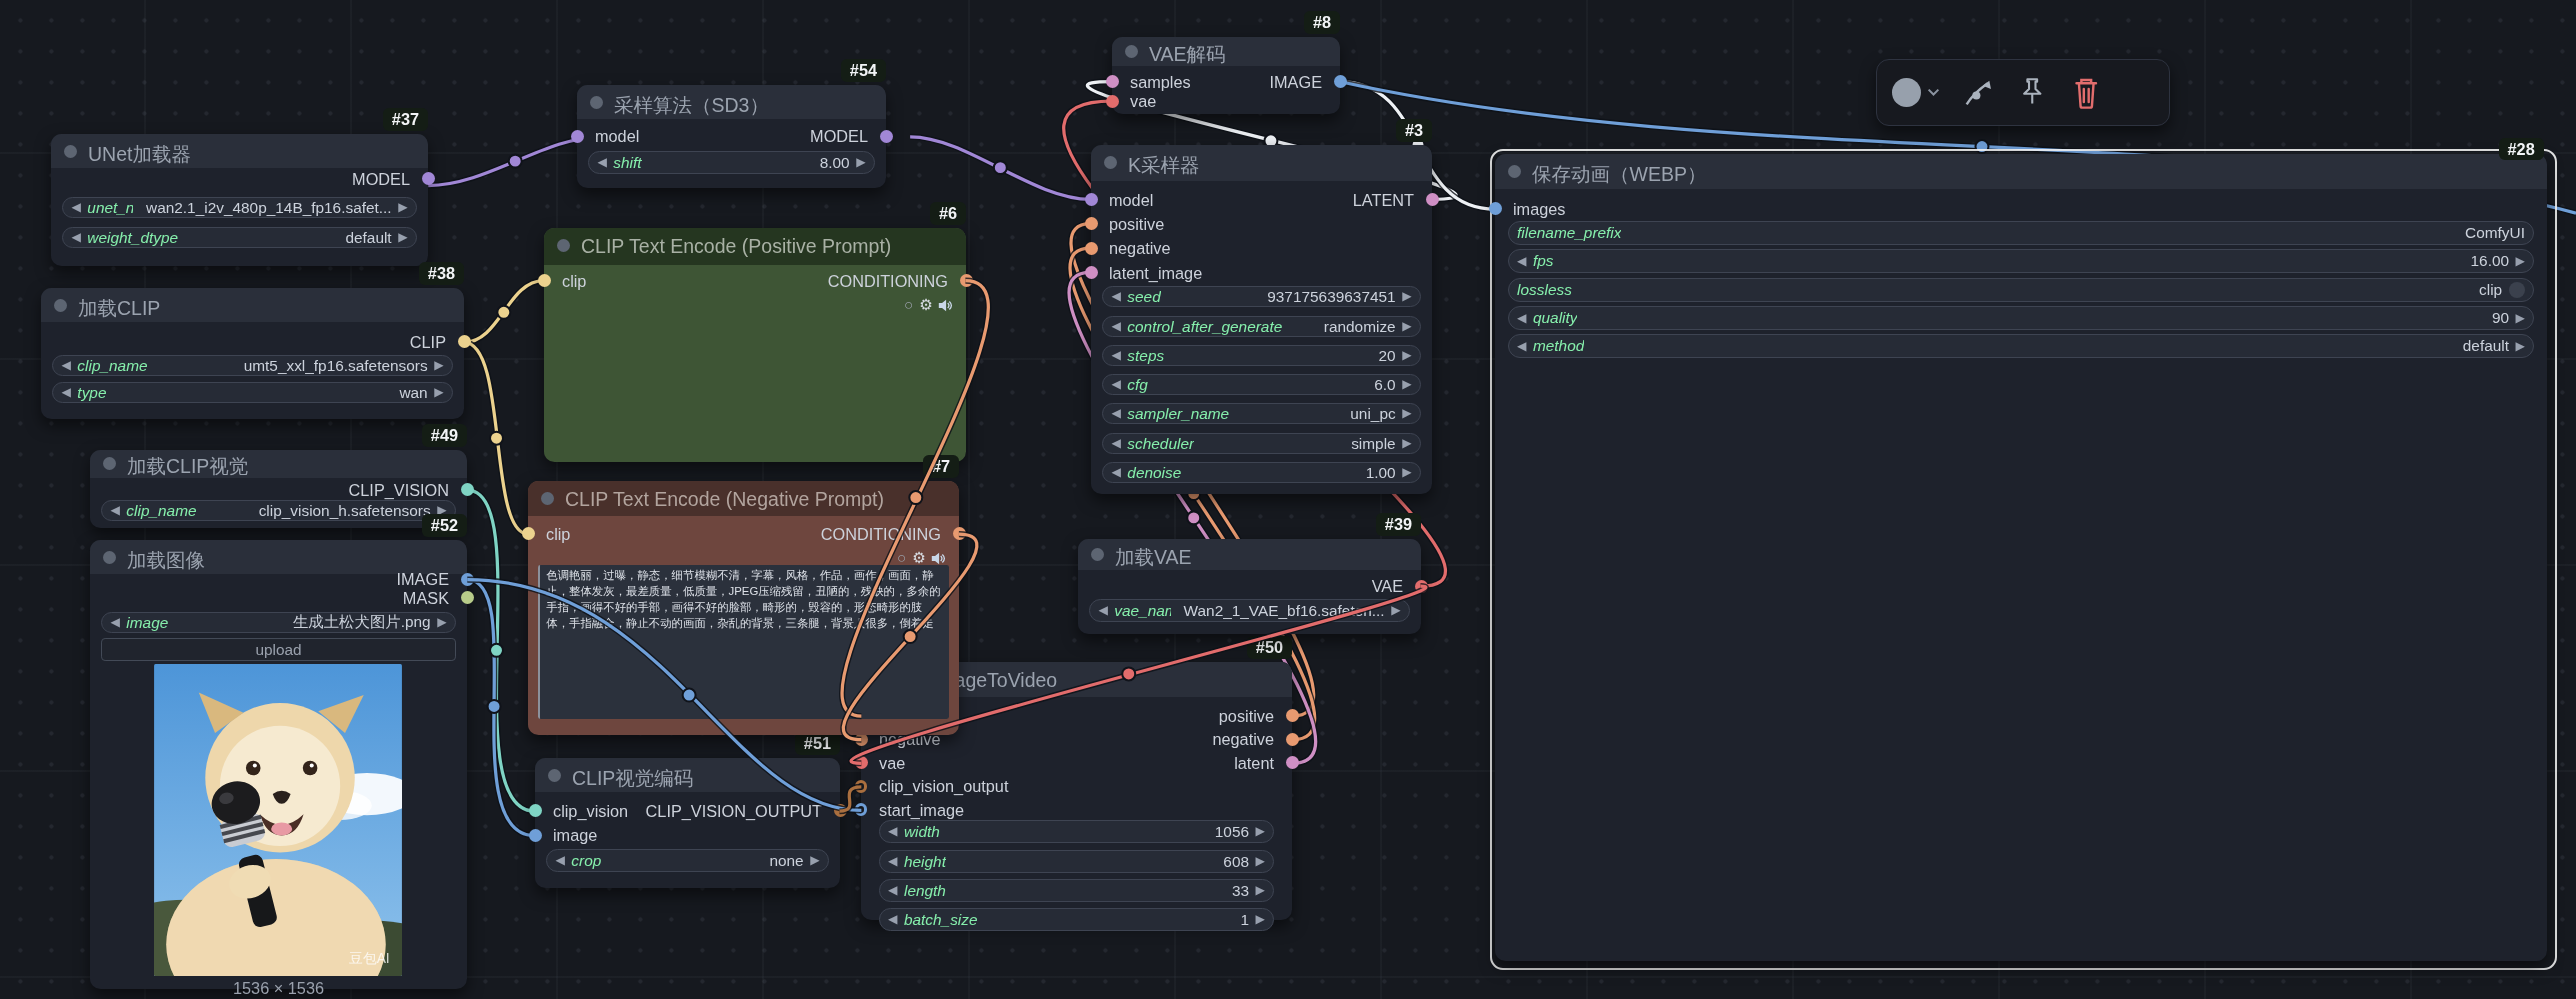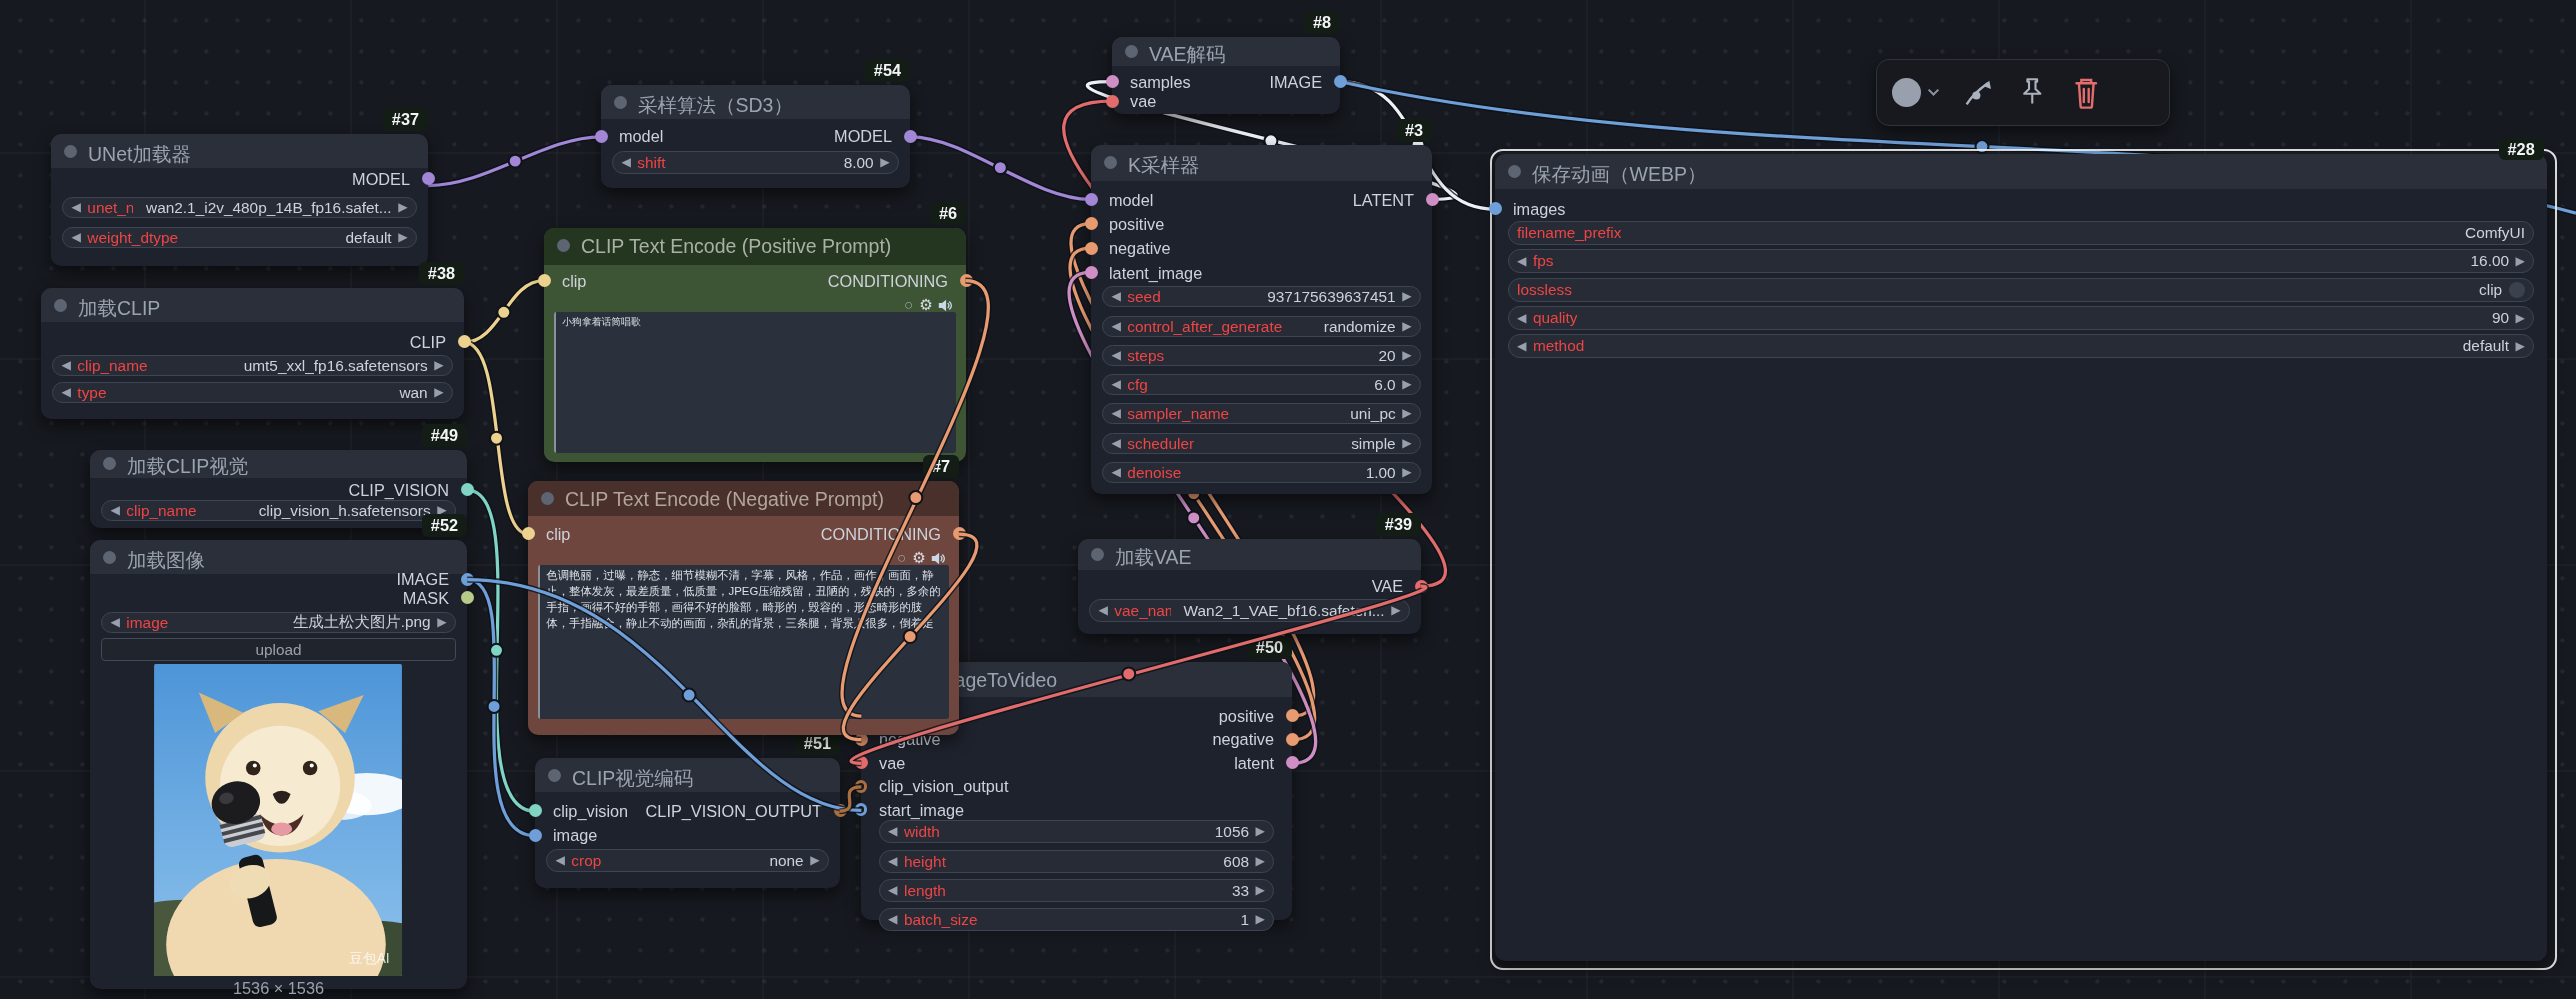--- a/index.html
+++ b/index.html
@@ -29,21 +29,21 @@
   .badge{position:absolute;top:-26px;right:0;height:18px;padding:2.4px 9px;background:#141d15;
          border-radius:5.7px;color:#f2f4f6;font-size:16.3px;font-weight:bold;line-height:18px;z-index:1;}
   .pin{position:absolute;width:13px;height:13px;border-radius:50%;z-index:3;}
   .pin.in{left:-6.5px;} .pin.out{right:-6.5px;}
   .pin.ring{width:6.5px;height:6.5px;border:3.3px solid;background:#171a21;}
   .plab{position:absolute;font-size:16.3px;color:#cdd2db;white-space:nowrap;}
   .plab.in{left:18px;} .plab.out{right:18px;}
   .widget{position:absolute;left:11.4px;right:11.4px;height:21px;border-radius:11.4px;
           background:#262b36;border:1.2px solid #3e4452;display:flex;align-items:center;
           font-size:15.4px;padding:0 8.1px;box-sizing:border-box;gap:6.5px;}
-  .widget .wl{color:#ef4444;white-space:nowrap;overflow:hidden;}
+  .widget .wl{color:#86efac;white-space:nowrap;overflow:hidden;font-style:italic;}
   .widget .sp{flex:1;}
   .widget .wv{color:#ccd2dc;white-space:nowrap;}
   .widget .arr{color:#98a0ae;font-size:12.2px;line-height:1;}
   .btn{position:absolute;left:11.4px;right:11.4px;height:21px;border-radius:4.1px;background:#20242d;
        border:1.2px solid #434a57;color:#9aa1ad;font-size:15.4px;display:flex;align-items:center;justify-content:center;}
   .txt{position:absolute;background:#2b313c;border-left:2.4px solid #8b919c;border-radius:2.4px;
        color:#dde1e8;padding:3.3px 6.5px;box-sizing:border-box;line-height:1.4;overflow:hidden;
        white-space:pre-wrap;}
   .icons{position:absolute;display:flex;gap:5.7px;align-items:center;color:#9aa0aa;font-size:15.4px;}
   .icons .gear{color:#d8dce2;}
@@ -225,21 +225,21 @@
           <ellipse cx="118" cy="168" rx="30" ry="26" fill="#1c1c1e"></ellipse>
           <ellipse cx="108" cy="160" rx="9" ry="7" fill="#3a3a3e"></ellipse>
         </g>
         <ellipse cx="118" cy="268" rx="26" ry="20" fill="#f0dcb4" transform="rotate(-18 118 268)"></ellipse>
         <text x="290" y="368" text-anchor="end" font-size="17" fill="#ffffff" opacity=".78">豆包AI</text>
       </svg>
     </div>
     <div class="caption" style="top:439px;">1536 × 1536</div>
   </div>
 
-  <div class="node" style="left:601px;top:85px;width:309px;height:103px;">
+  <div class="node" style="left:577px;top:85px;width:309px;height:103px;">
     <div class="badge">#54</div>
     <div class="nhead">
       <span class="hdot"></span>
       <span class="ntitle">采样算法（SD3）</span>
     </div>
     <span class="pin in" style="top:45px;background:#a187d6;"></span>
     <span class="plab in" style="top:42px;">model</span>
     <span class="pin out" style="top:45px;background:#a187d6;"></span>
     <span class="plab out" style="top:42px;">MODEL</span>
     <div class="widget" style="top:66px;height:23px;">
@@ -262,21 +262,20 @@
     <span class="pin out" style="top:46px;background:#e89a70;"></span>
     <span class="plab out" style="top:44px;">CONDITIONING</span>
     <div class="icons" style="top:68px;right:13px;">
       <span>○</span>
       <span class="gear">⚙</span>
       <svg width="14.6" height="13" viewBox="0 0 18 16">
         <polygon points="1,5 5,5 10,1 10,15 5,11 1,11" fill="#c9d7e8"></polygon>
         <path d="M12,5 q3,3 0,6 M14,3 q5,5 0,10" stroke="#c9d7e8" stroke-width="1.6" fill="none"></path>
       </svg>
     </div>
-    <div class="txt" style="left:9.8px;top:84px;right:9.8px;height:141px;font-size:9.8px;">小狗拿着话筒唱歌</div>
   </div>
 
   <div class="node" style="left:861px;top:662px;width:431px;height:258px;z-index:10;">
     <div class="badge">#50</div>
     <div class="nhead n50-head" style="height:35px;">
       <span class="hdot"></span>
       <span class="ntitle" style="left:32.5px;">WanImageToVideo</span>
     </div>
     <span class="pin in" style="top:47px;background:#e89a70;"></span>
     <span class="plab in" style="top:45px;">positive</span>

